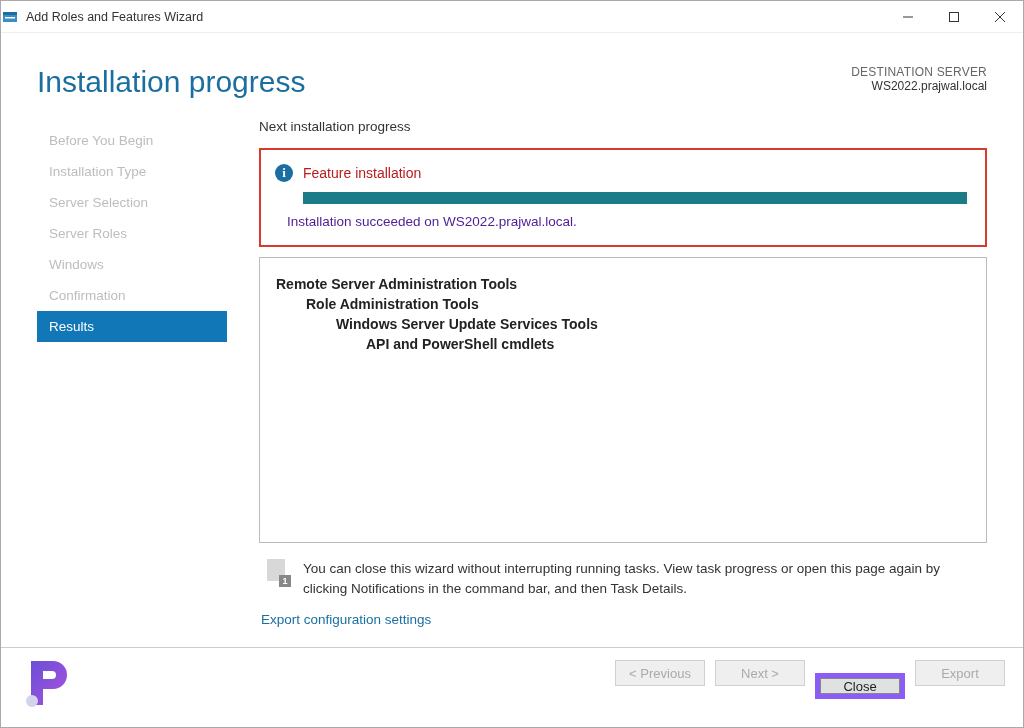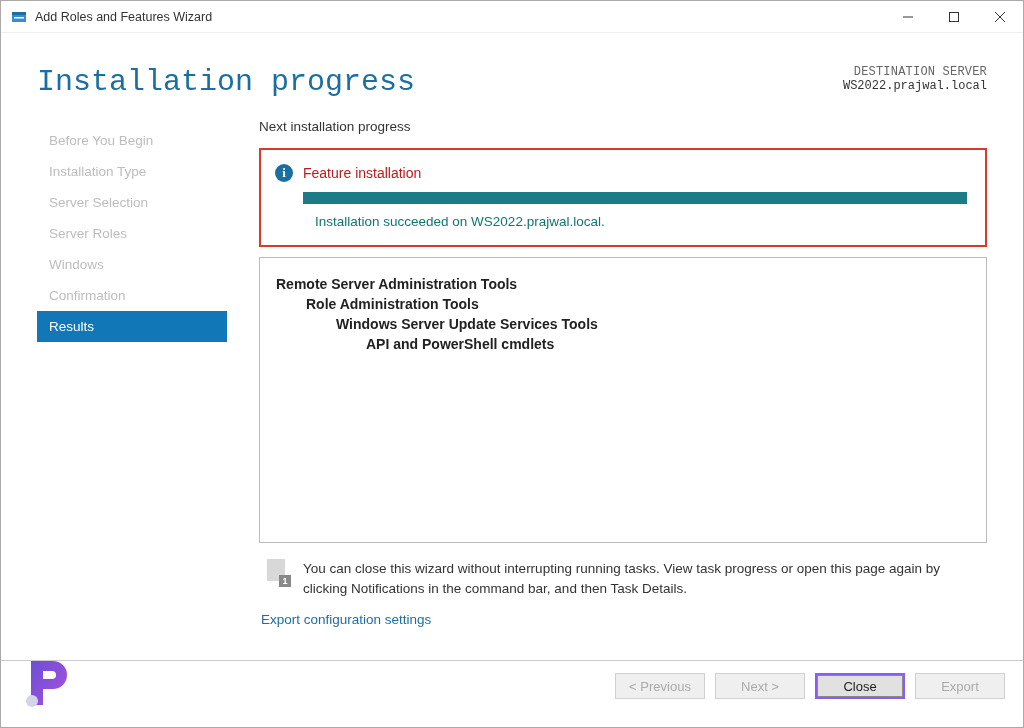--- a/index.html
+++ b/index.html
@@ -12,21 +12,21 @@
     height: 728px;
     overflow: hidden;
     border: 1px solid #aaa;
     position: relative;
   }
   
   .titlebar {
     height: 32px;
     display: flex;
     align-items: center;
-    padding: 0 0 0 10px;
+    padding: 0 0 0 1px;
     border-bottom: 1px solid #eee;
   }
   .titlebar .app-icon {
     width: 16px; height: 16px;
     margin-right: 8px;
   }
   .titlebar .title-text {
     flex: 1;
     font-size: 12.5px;
     color: #333;
@@ -37,21 +37,20 @@
     display: flex; align-items: center; justify-content: center;
     color: #333;
   }
   .win-btn svg { width: 10px; height: 10px; }
 
   
   .header {
     display: flex;
     justify-content: space-between;
     padding: 32px 36px 20px 36px;
-    font-family: Liberation Mono, monospace;
   }
   .header h1 {
     font-weight: 300;
     font-size: 30px;
     color: #1b6fa0;
   }
   .dest {
     text-align: right;
     font-size: 12px;
     color: #555;
@@ -110,22 +109,22 @@
     font-size: 13px;
     font-family: Georgia, serif;
   }
   .status-title { font-size: 14px; color: #b91c1c; }
   .progress-bar {
     height: 12px;
     background: #1b7b87;
     margin: 4px 0 10px 28px;
   }
   .status-msg {
-    margin-left: 40px;
-    color: #0f766e;
+    margin-left: 12px;
+    color: #4c1d95;
     font-size: 13.5px;
   }
 
   .details-box {
     border: 1px solid #bbb;
     padding: 16px 16px;
     height: 286px;
     overflow: auto;
     font-size: 14px;
   }
@@ -189,22 +188,23 @@
     color: #222;
     padding: 0 12px;
   }
   .btn.disabled {
     background: #efefef;
     color: #aaa;
     border-color: #d0d0d0;
   }
   .btn.primary {
     background: #e1e1e1;
-    border: 2px solid #8b5cf6;
+    border: 5px solid #8b5cf6;
     box-shadow: 0 0 0 1px #888 inset;
+    margin-top: 13px;
   }
 
   
   .watermark {
     position: absolute;
     left: 16px;
     bottom: 12px;
     width: 64px; height: 64px;
     opacity: 0.9;
   }

